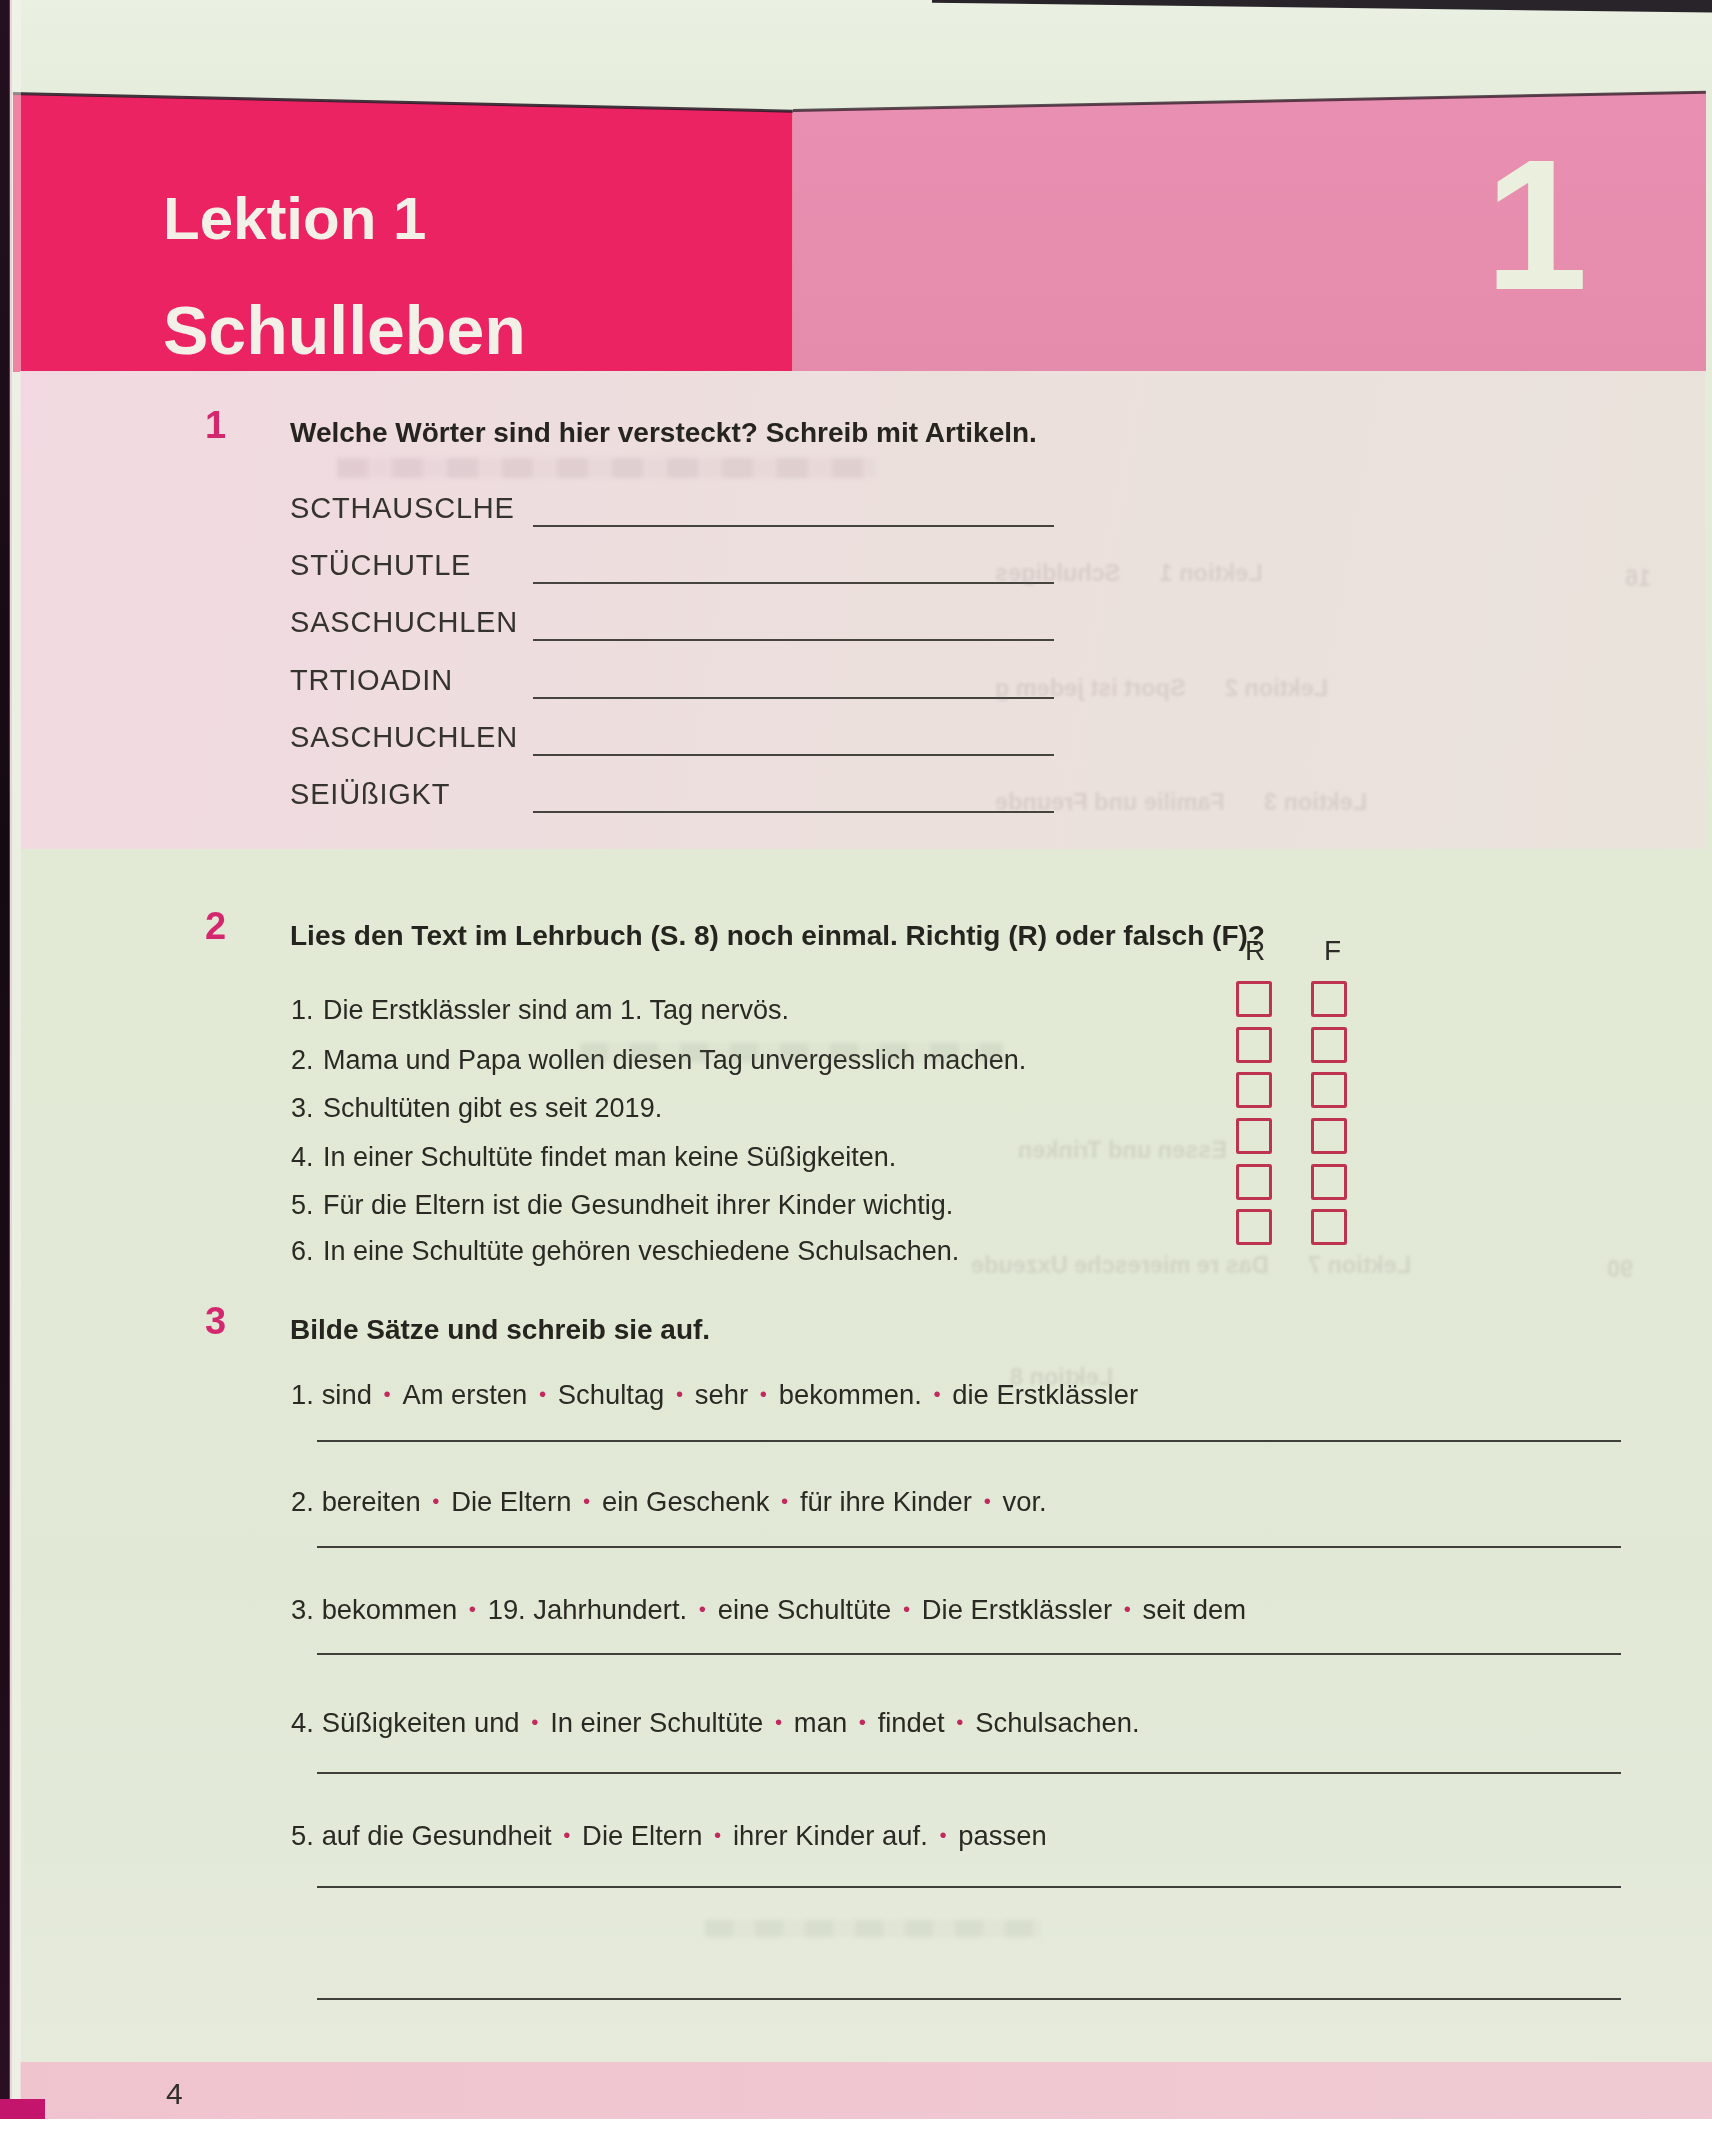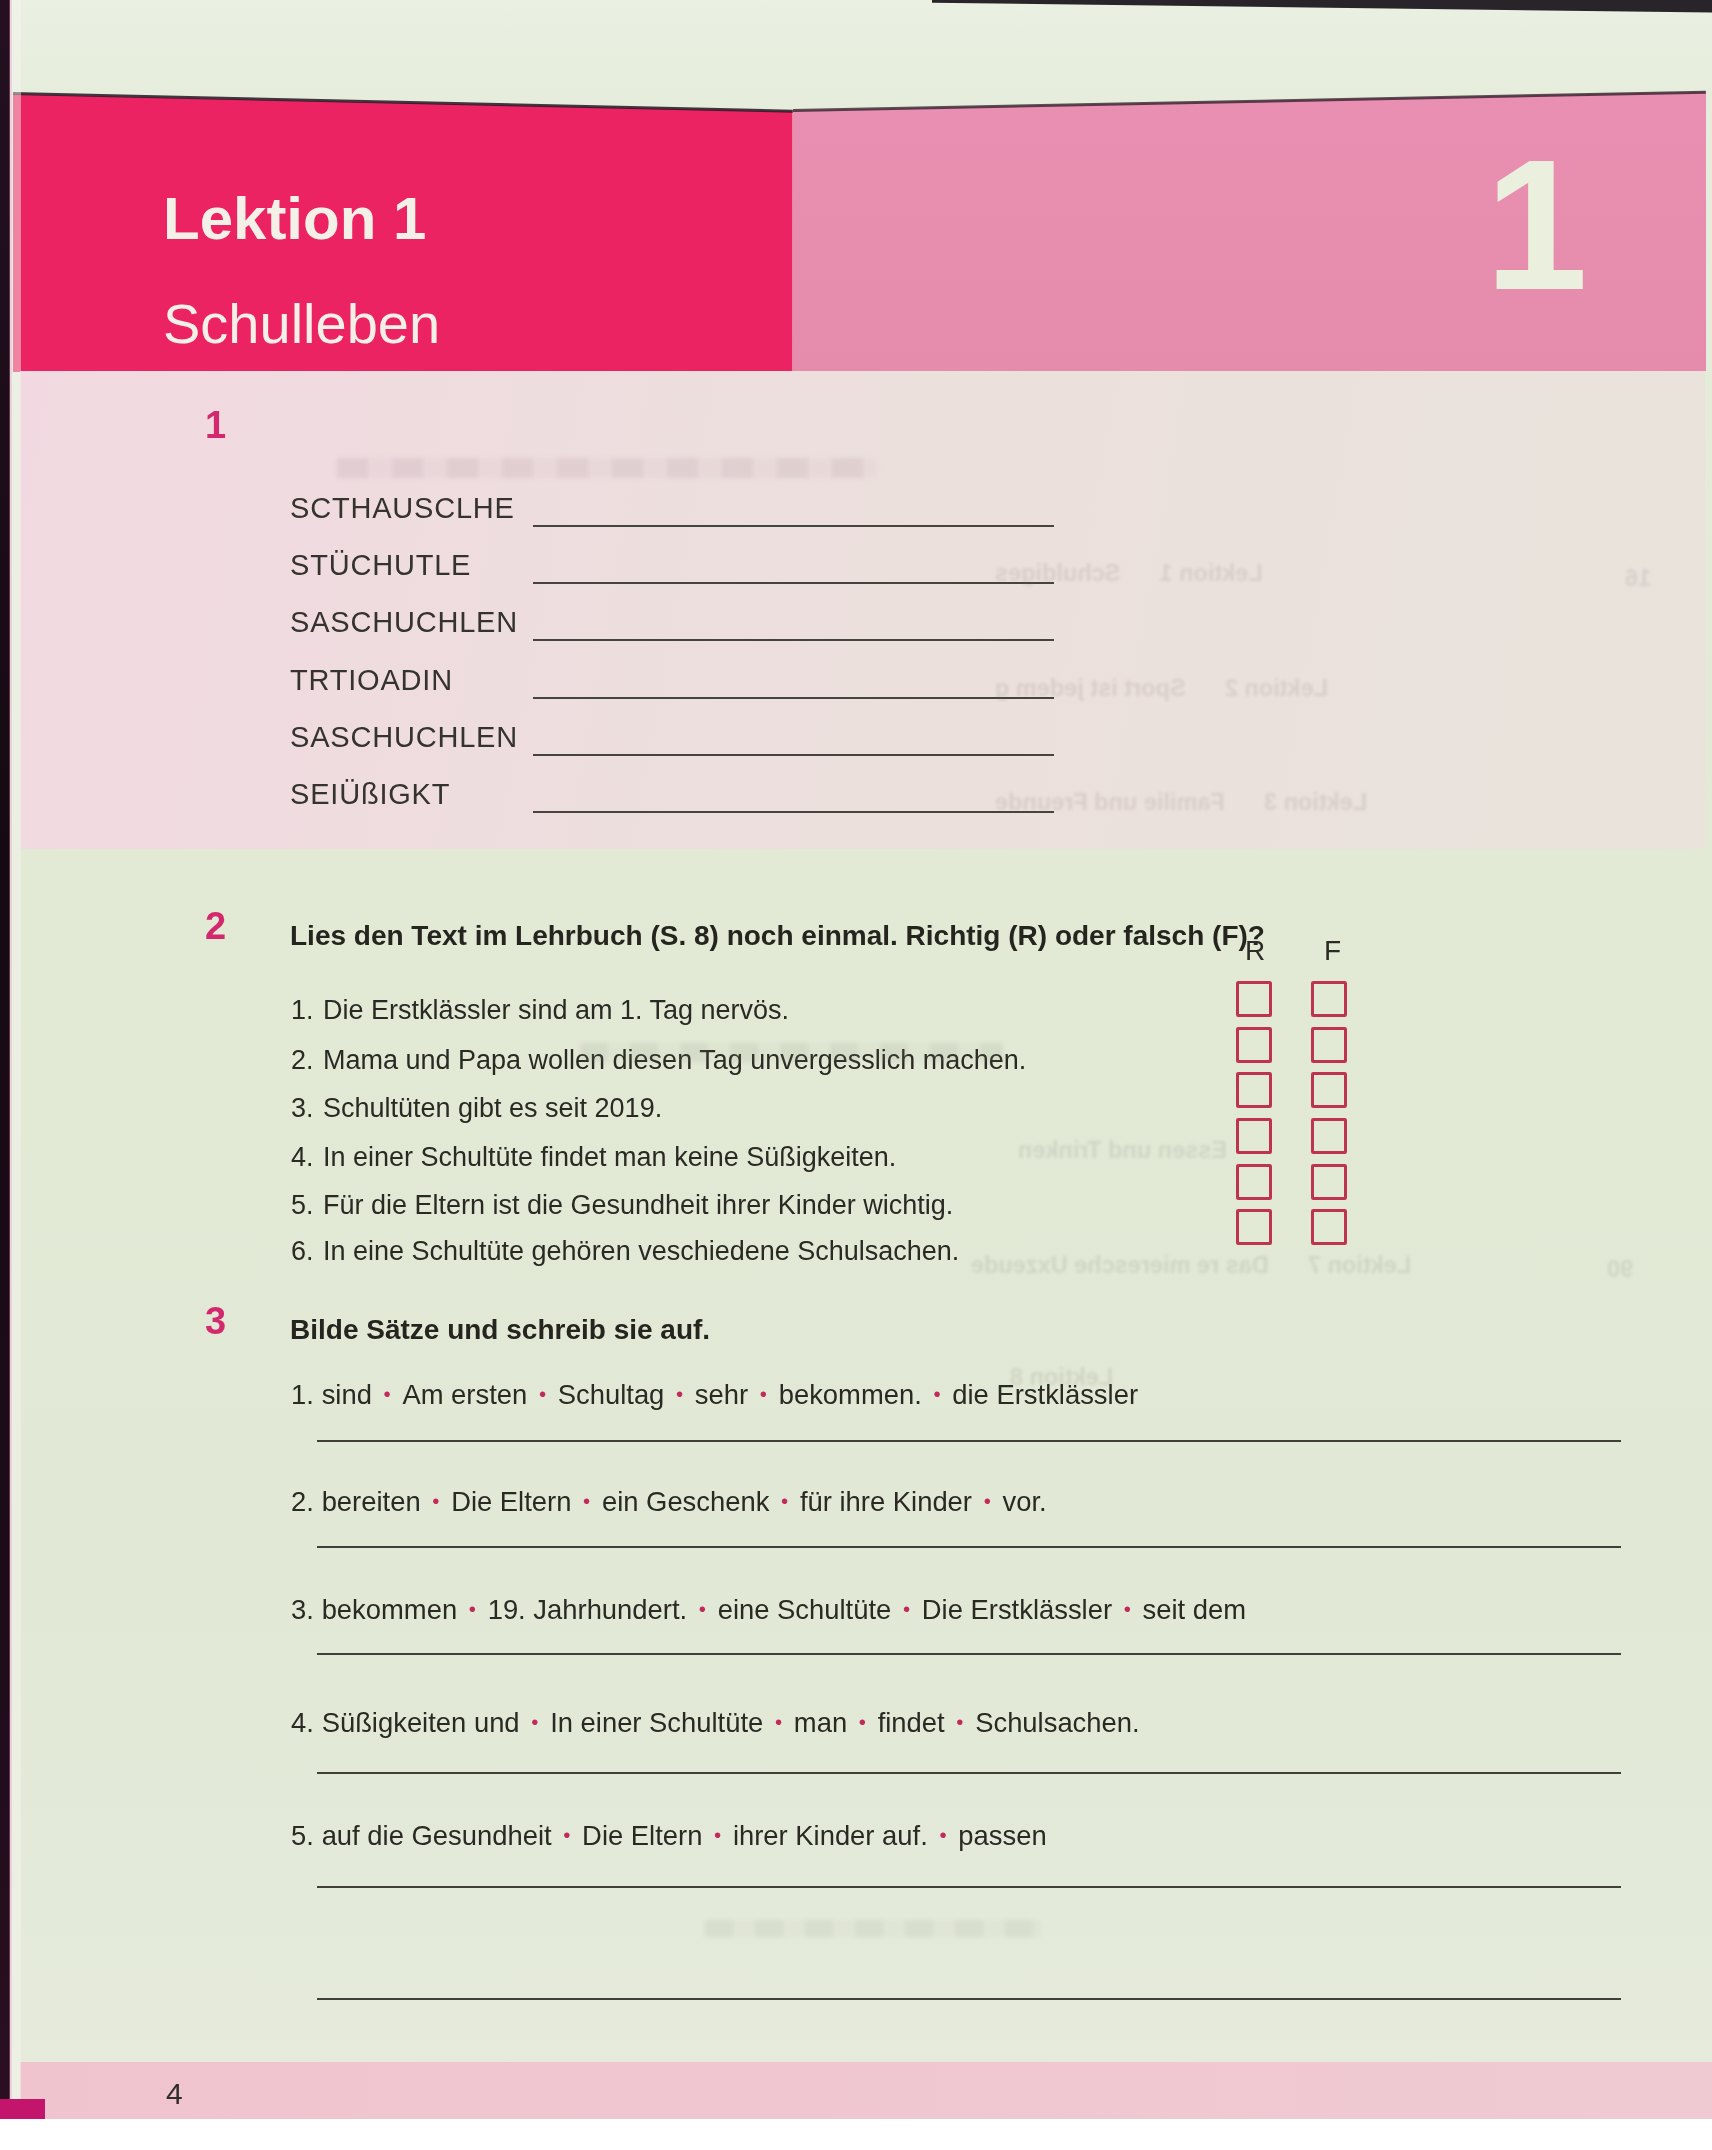--- a/index.html
+++ b/index.html
@@ -21,21 +21,21 @@
   .band-header{position:absolute;left:12.5px;top:92px;width:780px;height:280px;background:#EC2363;
                clip-path:polygon(0 2.3px,100% 19.6px,100% 100%,0 100%);}
   .band-panel{position:absolute;left:793px;top:90px;width:913px;height:281px;
               background:linear-gradient(180deg,#E98FB1,#E58BAB);
               clip-path:polygon(0 20.4px,100% 1.6px,100% 100%,0 100%);}
   .tl1{position:absolute;left:12.5px;top:92px;width:780px;height:3.1px;background:rgba(36,21,34,.85);
        transform-origin:0 0;transform:rotate(1.3deg);}
   .tl2{position:absolute;left:793px;top:109px;width:913px;height:3.1px;background:rgba(42,26,36,.75);
        transform-origin:0 0;transform:rotate(-1.15deg);}
   .lektion{position:absolute;left:163px;top:186px;font-size:60px;font-weight:bold;color:#F3F0E8;line-height:1.1;}
-  .schulleben{position:absolute;left:163px;top:293px;font-size:56px;font-weight:normal;color:#F3F0E8;line-height:1.1;}
+  .schulleben{position:absolute;left:163px;top:293px;font-size:68px;font-weight:bold;color:#F3F0E8;line-height:1.1;}
   .bigone{position:absolute;left:1466px;top:133px;width:141px;text-align:center;
           font-size:185px;font-weight:bold;color:#EAF0DD;line-height:1;}
 
   
   .band-ex1{position:absolute;left:20.4px;top:371px;width:1685px;height:478px;
             background:linear-gradient(100deg,#F2D9E1 0%,#ECDFDD 45%,#E9E3DB 100%);}
   .band-bottom{position:absolute;left:20.4px;top:2062px;width:1692px;height:89px;
                background:linear-gradient(90deg,#F0C4CE,#EFCAD2);}
 
   
@@ -76,20 +76,21 @@
   <div class="band-panel"></div>
   <div class="tl1"></div>
   <div class="tl2"></div>
   <div class="lektion">Lektion 1</div>
   <div class="schulleben">Schulleben</div>
   <div class="bigone">1</div>
 
   <div class="band-ex1"></div>
 
   <div class="exnum" style="top:406px">1</div>
+  <div class="extitle" style="top:416px">Welche Wörter sind hier versteckt? Schreib mit Artikeln.</div>
 
   <div class="wrow" style="top:491px">
     <span class="scr">SCTHAUSCLHE</span>
     <div class="ublank"></div>
   </div>
   <div class="wrow" style="top:548px">
     <span class="scr">STÜCHUTLE</span>
     <div class="ublank"></div>
   </div>
   <div class="wrow" style="top:605px">

